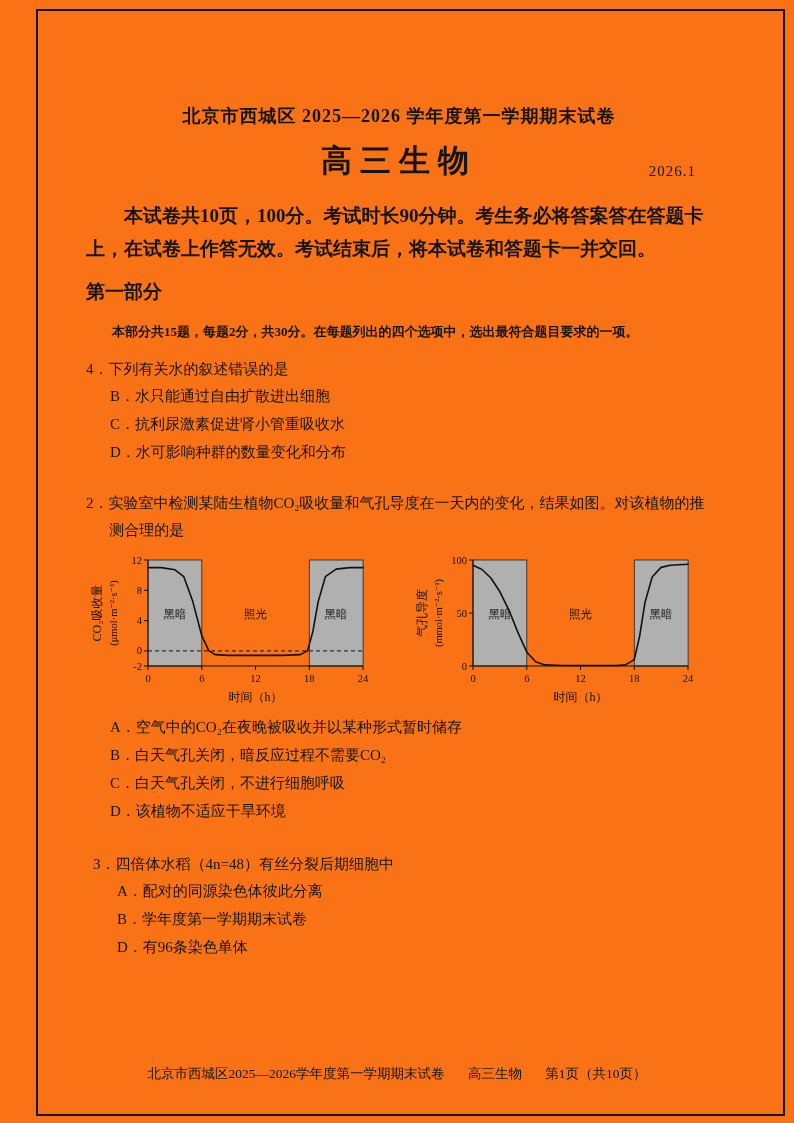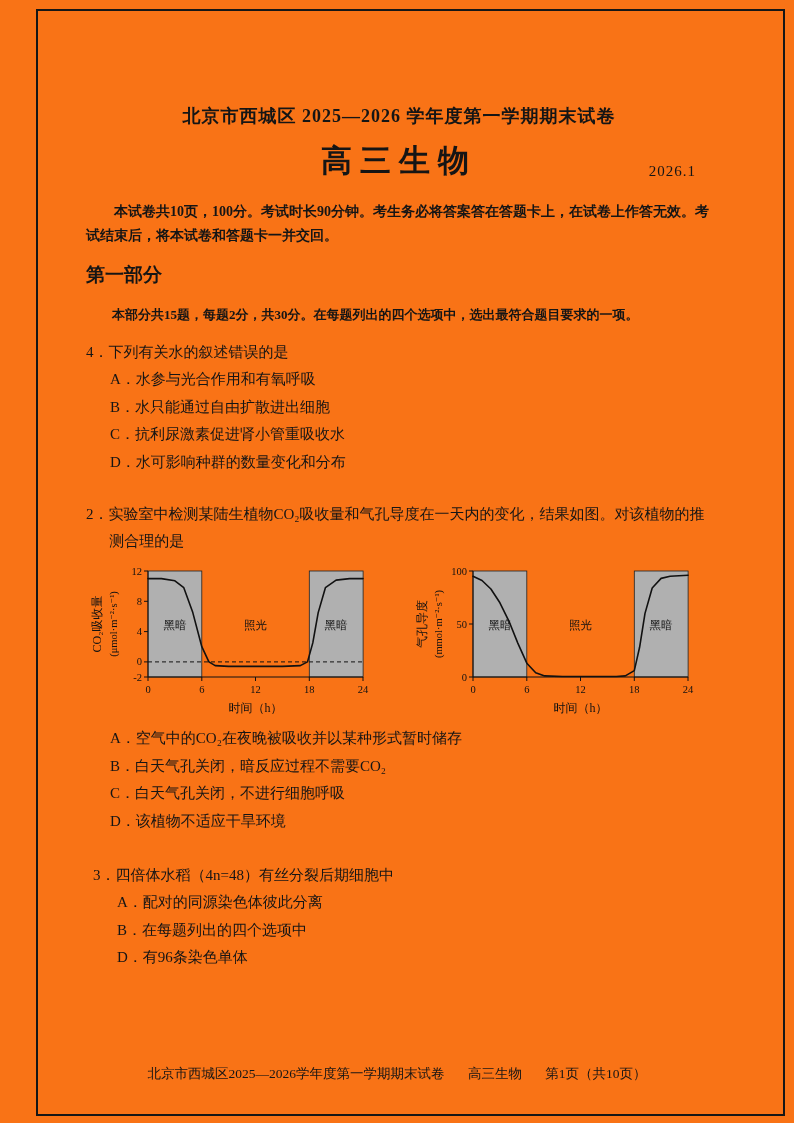--- a/index.html
+++ b/index.html
@@ -7,21 +7,21 @@
   body{width:794px;height:1123px;background:#efeeea;position:relative;
        font-family:"Liberation Serif","DejaVu Serif",serif;color:#151515;}
   .page{position:absolute;inset:0;background:#f97316;overflow:hidden;}
   .scan-frame{position:absolute;left:36px;top:9px;right:9px;bottom:7px;
               border:2.5px solid #161616;pointer-events:none;}
   .content{position:absolute;left:86px;top:104px;width:626px;}
   .school-line{text-align:center;font-weight:bold;font-size:18px;letter-spacing:1px;margin-bottom:12px;}
   .subject-row{position:relative;text-align:center;margin-bottom:16px;height:44px;}
   .subject{font-size:31px;font-weight:bold;letter-spacing:8px;font-family:"Liberation Sans","DejaVu Sans",sans-serif;}
   .date{position:absolute;right:16px;bottom:4px;font-size:15px;letter-spacing:1px;}
-  .instructions{font-weight:bold;font-size:14px;line-height:1.72;text-indent:2em;margin:0 0 14px 0;}
+  .instructions{font-weight:bold;font-size:19px;line-height:1.72;text-indent:2em;margin:0 0 14px 0;}
   .part-title{text-align:left;font-weight:bold;font-size:19px;margin:2px 0 16px;}
   .part-note{font-weight:bold;font-size:13px;line-height:1.75;text-indent:2em;margin:0 0 8px;}
   .question{font-size:15px;margin-top:12px;}
   .q2{margin-top:24px;}
   .q3{margin-top:26px;margin-left:7px;}
   .stem{line-height:1.8;padding-left:1.55em;text-indent:-1.55em;}
   .option{line-height:1.85;padding-left:1.6em;}
   .charts{display:flex;gap:40px;margin:10px 0 8px 0;}
   .chart{width:285px;height:152px;}
   .chart svg text{font-family:"Liberation Serif","DejaVu Serif",serif;}
@@ -42,21 +42,20 @@
       <span class="date">2026.1</span>
     </div>
 
     <p class="instructions">本试卷共10页，100分。考试时长90分钟。考生务必将答案答在答题卡上，在试卷上作答无效。考试结束后，将本试卷和答题卡一并交回。</p>
 
     <div class="part-title">第一部分</div>
     <p class="part-note">本部分共15题，每题2分，共30分。在每题列出的四个选项中，选出最符合题目要求的一项。</p>
 
     <div class="question">
       <div class="stem">4．下列有关水的叙述错误的是</div>
-      <div class="option">A．水参与光合作用和有氧呼吸</div>
       <div class="option">B．水只能通过自由扩散进出细胞</div>
       <div class="option">C．抗利尿激素促进肾小管重吸收水</div>
       <div class="option">D．水可影响种群的数量变化和分布</div>
     </div>
 
     <div class="question q2">
       <div class="stem">2．实验室中检测某陆生植物CO₂吸收量和气孔导度在一天内的变化，结果如图。对该植物的推测合理的是</div>
       <div class="charts">
         <div class="chart"><svg width="285" height="152" viewBox="0 0 285 152" xmlns="http://www.w3.org/2000/svg">
               <rect x="62.0" y="6" width="53.8" height="106" fill="#b0b0b0" stroke="#222" stroke-width="0.8"></rect>
@@ -124,21 +123,21 @@
       </div>
       <div class="option">A．空气中的CO₂在夜晚被吸收并以某种形式暂时储存</div>
       <div class="option">B．白天气孔关闭，暗反应过程不需要CO₂</div>
       <div class="option">C．白天气孔关闭，不进行细胞呼吸</div>
       <div class="option">D．该植物不适应干旱环境</div>
     </div>
 
     <div class="question q3">
       <div class="stem">3．四倍体水稻（4n=48）有丝分裂后期细胞中</div>
       <div class="option">A．配对的同源染色体彼此分离</div>
-      <div class="option">B．在每题列出的四个选项中</div>
+      <div class="option">B．学年度第一学期期末试卷</div>
       <div class="option">D．有96条染色单体</div>
     </div>
   </div>
 
   <div class="footer">
     <span>北京市西城区2025—2026学年度第一学期期末试卷</span>
     <span>高三生物</span>
     <span>第1页（共10页）</span>
   </div>
 </div>

